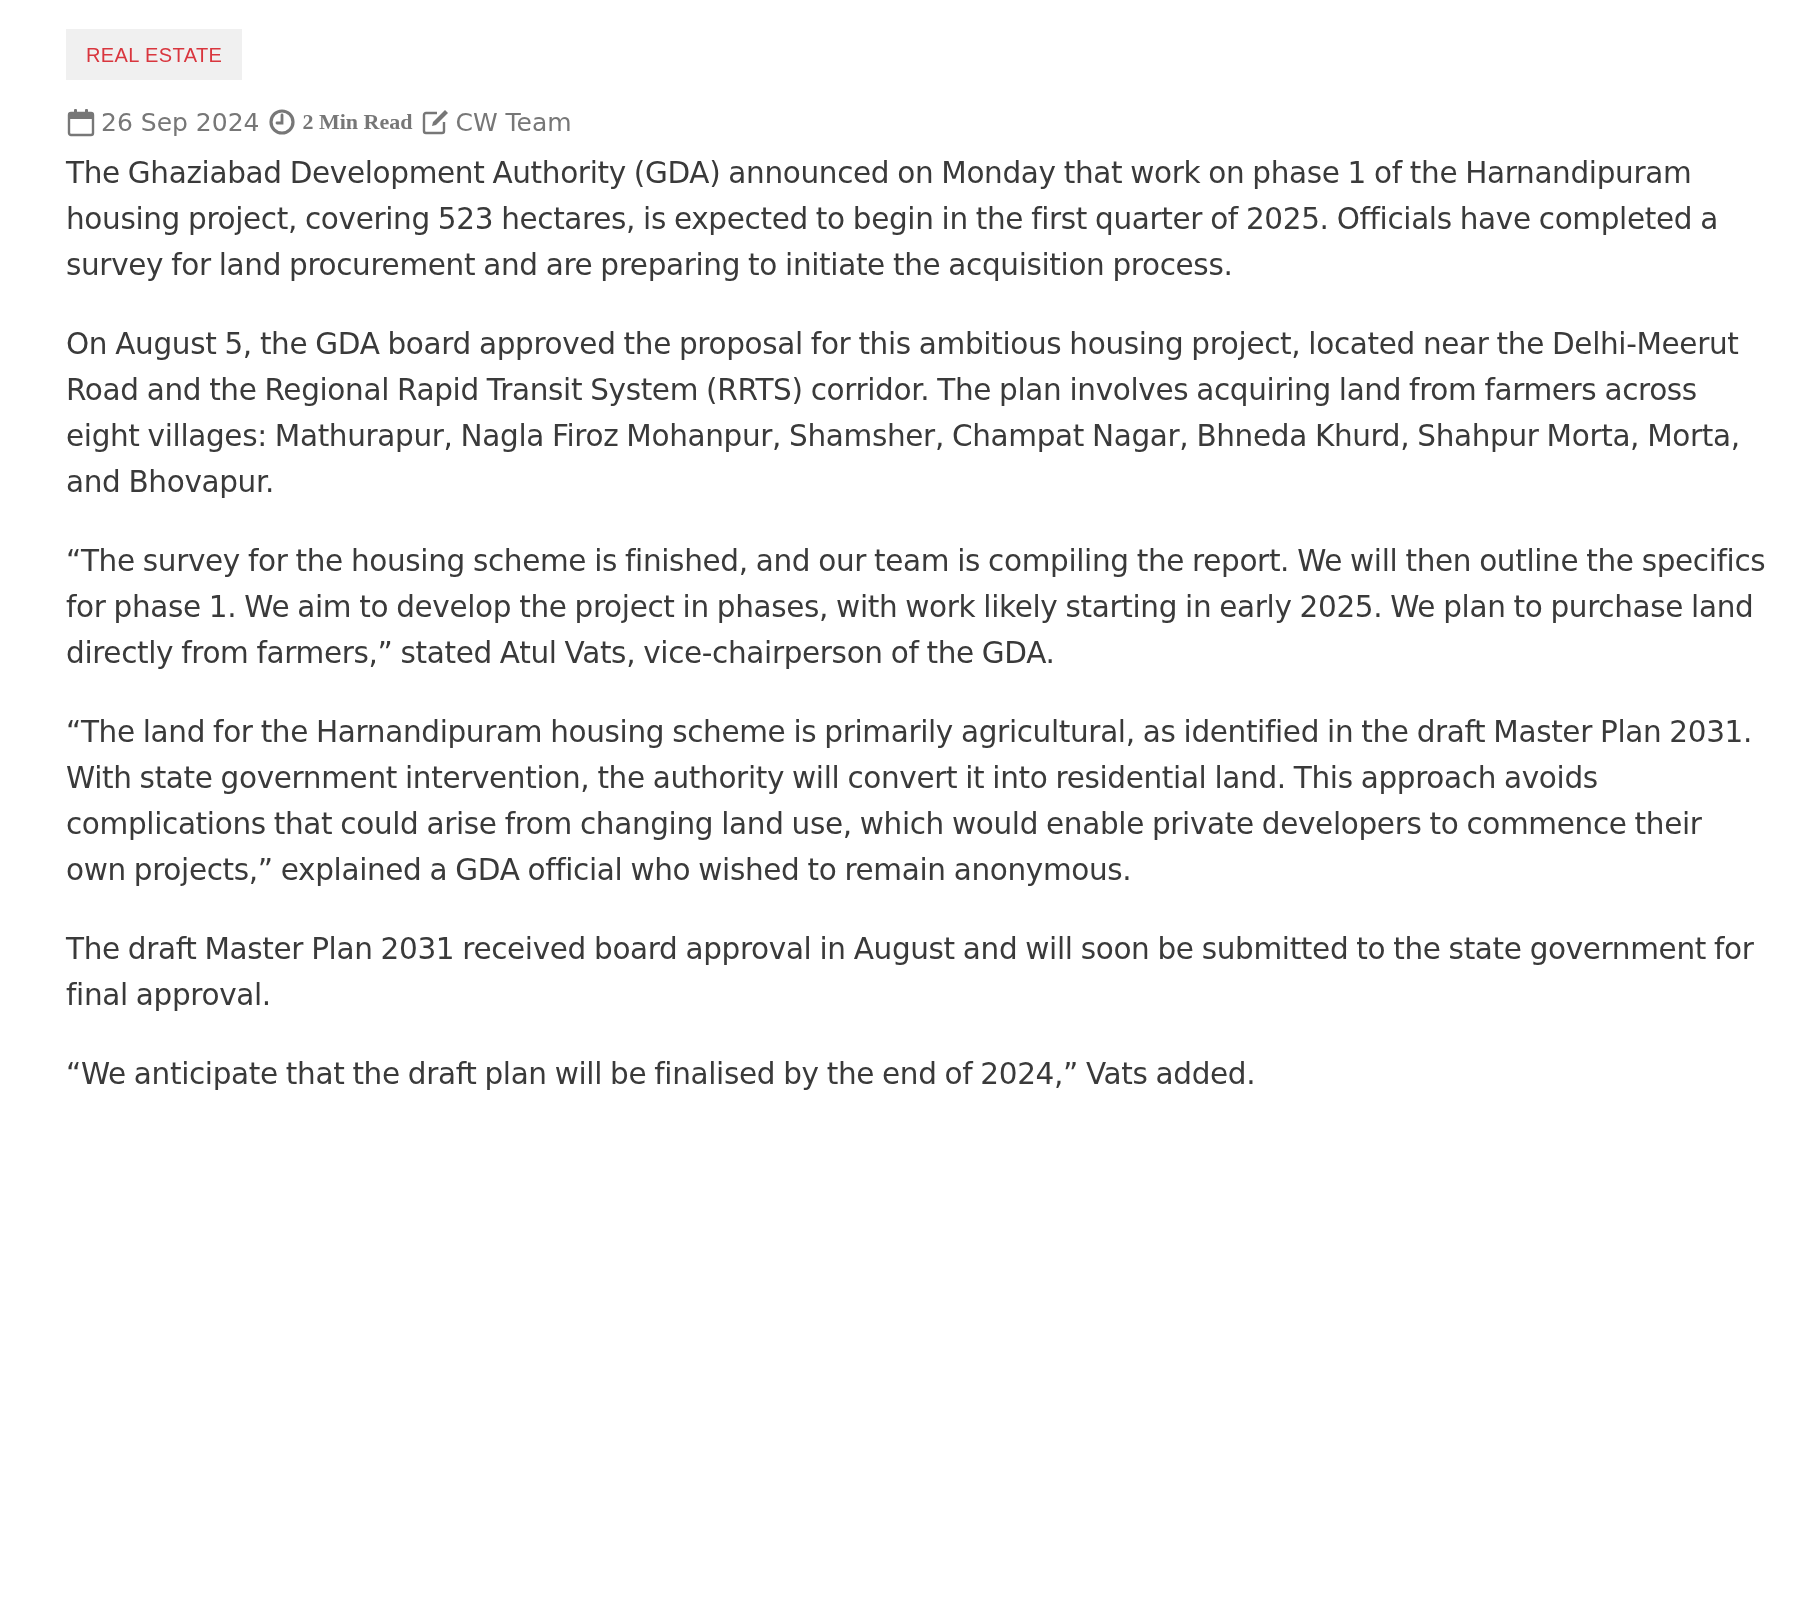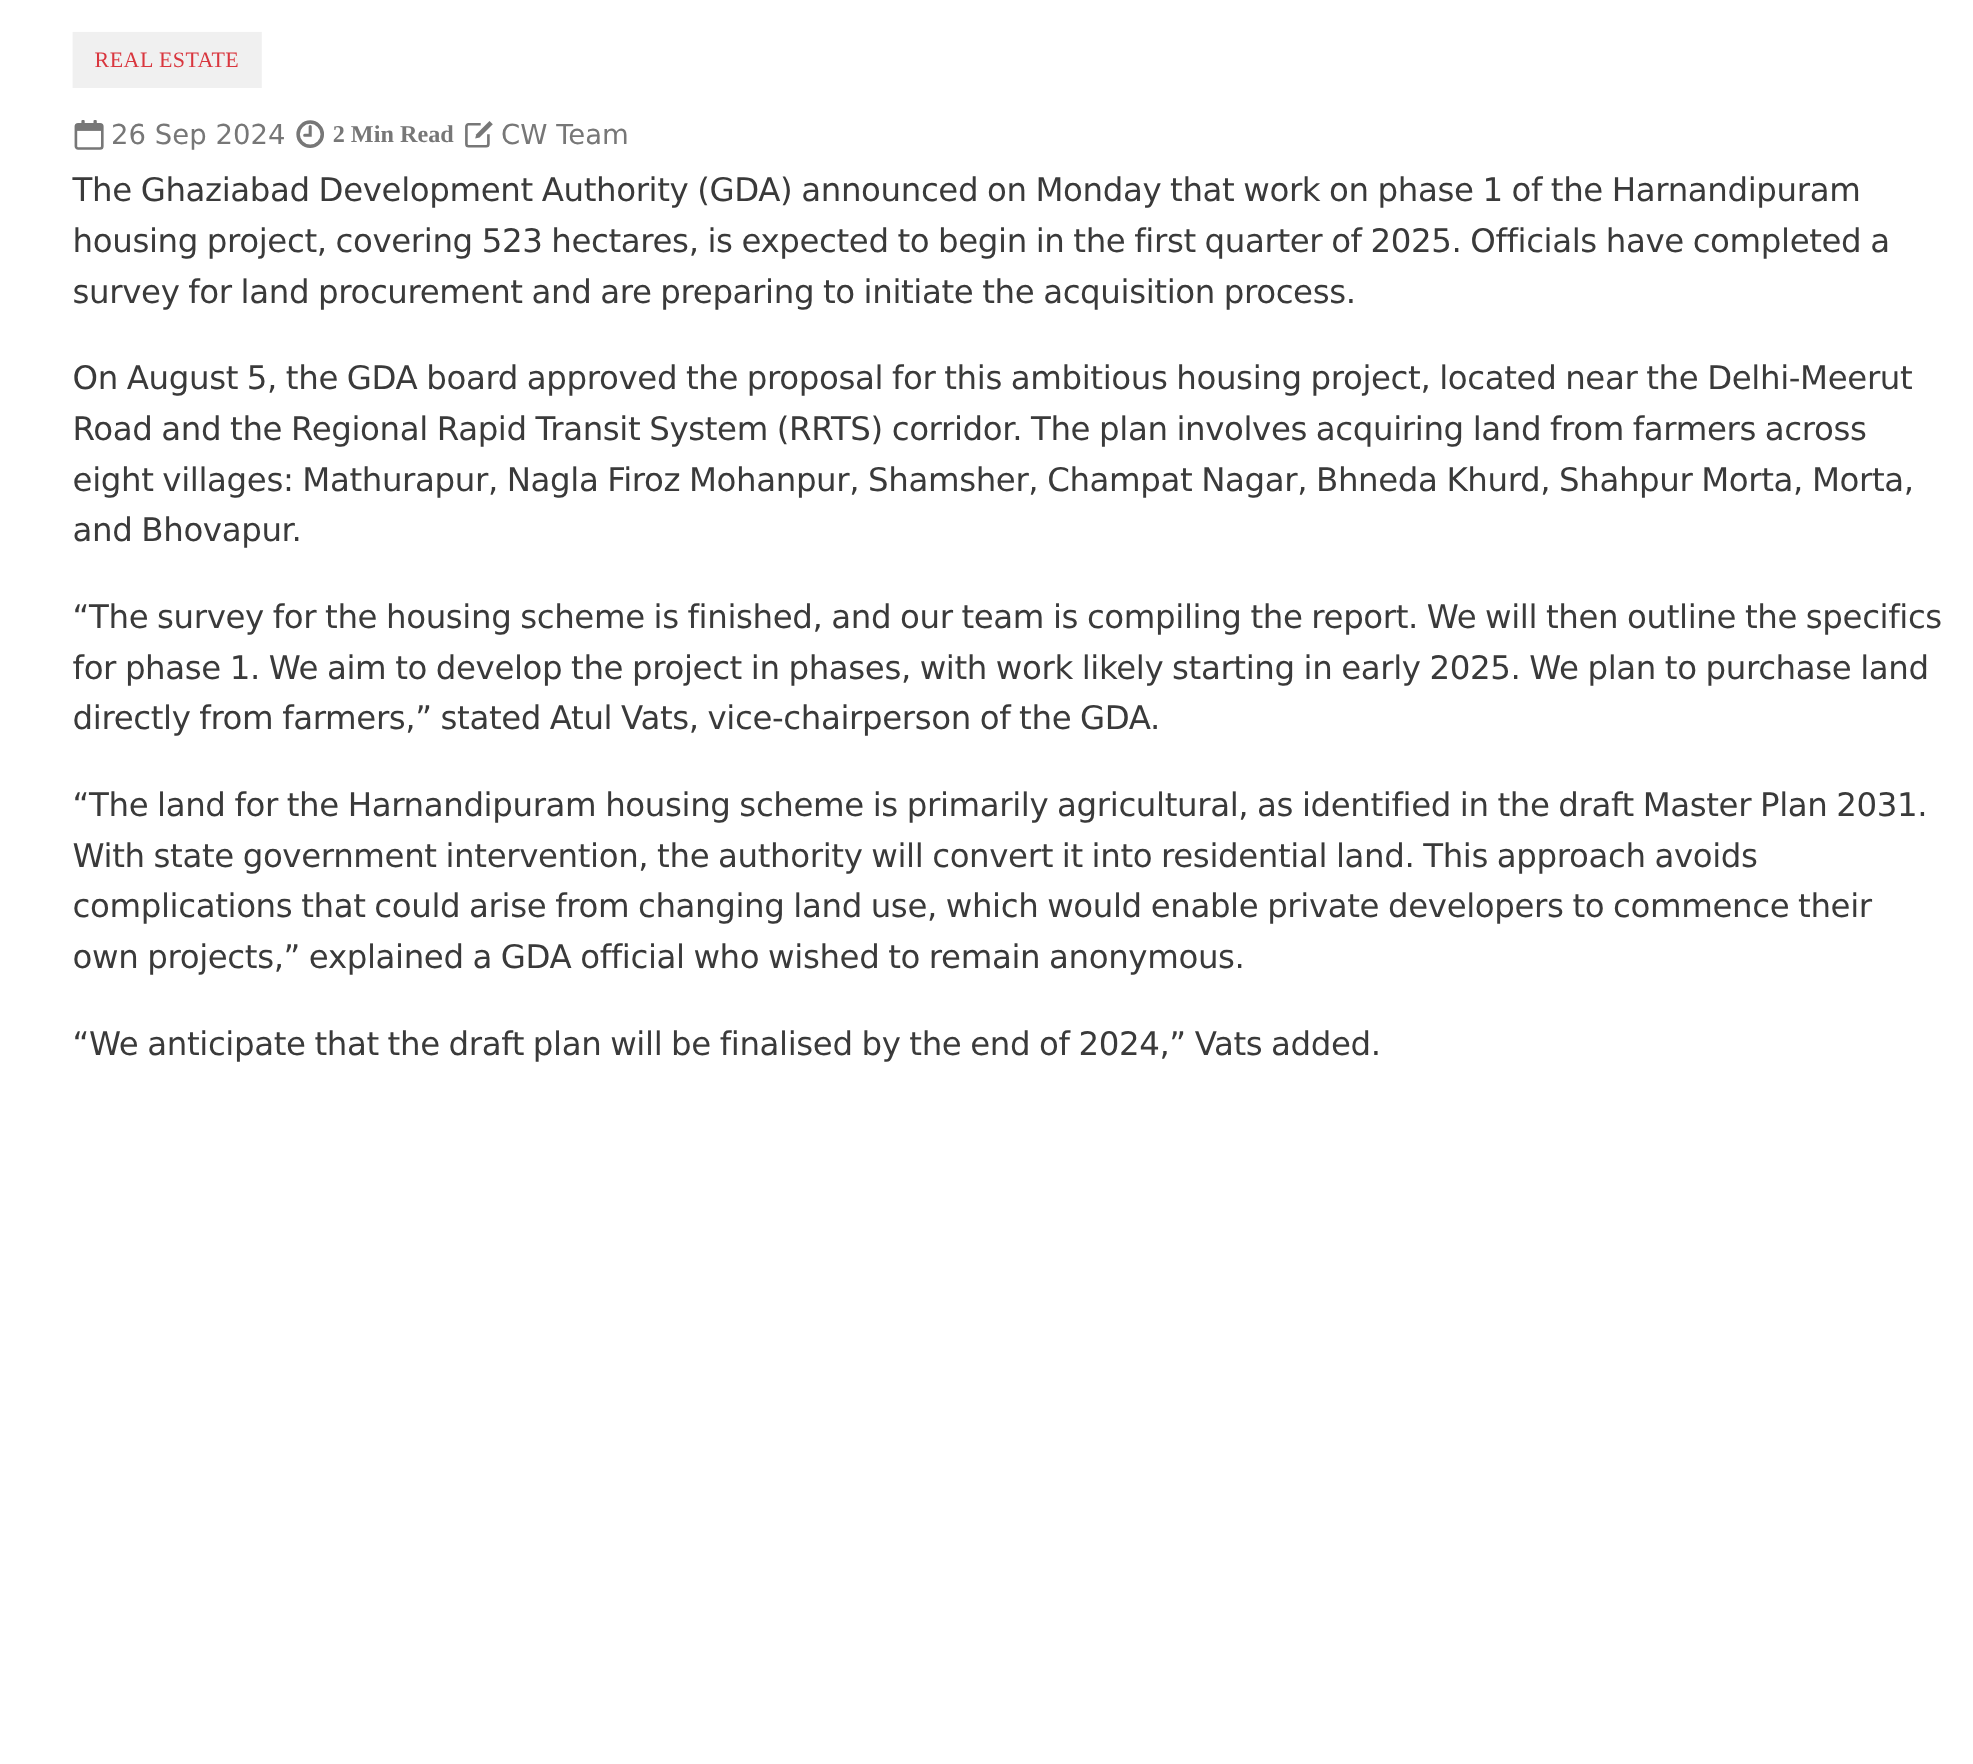--- a/index.html
+++ b/index.html
@@ -2,21 +2,21 @@
 <html><head>
 <meta charset="utf-8">
 <style>
   html, body { margin: 0; padding: 0; background: #ffffff; }
   body { width: 1794px; height: 1604px; overflow: hidden; position: relative; }
   .wrap { position: absolute; left: 66px; top: 29px; width: 1690px; }
   .tag {
     display: inline-block;
     background: #f0f0f0;
     color: #d9363e;
-    font-family: Liberation Serif, serif;
+    font-family: Liberation Sans, sans-serif;
     font-size: 20px;
     letter-spacing: 0.4px;
     padding: 15px 20px 14px 20px;
     line-height: 22px;
   }
   h1 {
     margin: 16px 0 0 0;
     font-family: "Liberation Sans", sans-serif;
     font-weight: 700;
     font-size: 72px;
@@ -81,15 +81,16 @@
       </svg>
       <span class="sans">CW Team</span>
     </span>
   </div>
 
   <div class="body">
     <p>The Ghaziabad Development Authority (GDA) announced on Monday that work on phase 1 of the Harnandipuram housing project, covering 523 hectares, is expected to begin in the first quarter of 2025. Officials have completed a survey for land procurement and are preparing to initiate the acquisition process.</p>
     <p>On August 5, the GDA board approved the proposal for this ambitious housing project, located near the Delhi-Meerut Road and the Regional Rapid Transit System (RRTS) corridor. The plan involves acquiring land from farmers across eight villages: Mathurapur, Nagla Firoz Mohanpur, Shamsher, Champat Nagar, Bhneda Khurd, Shahpur Morta, Morta, and Bhovapur.</p>
     <p>“The survey for the housing scheme is finished, and our team is compiling the report. We will then outline the specifics for phase 1. We aim to develop the project in phases, with work likely starting in early 2025. We plan to purchase land directly from farmers,” stated Atul Vats, vice-chairperson of the GDA.</p>
     <p>“The land for the Harnandipuram housing scheme is primarily agricultural, as identified in the draft Master Plan 2031. With state government intervention, the authority will convert it into residential land. This approach avoids complications that could arise from changing land use, which would enable private developers to commence their own projects,” explained a GDA official who wished to remain anonymous.</p>
+    <p>The draft Master Plan 2031 received board approval in August and will soon be submitted to the state government for final approval.</p>
     <p>“We anticipate that the draft plan will be finalised by the end of 2024,” Vats added.</p>
   </div>
 </div>
 
 </body></html>

